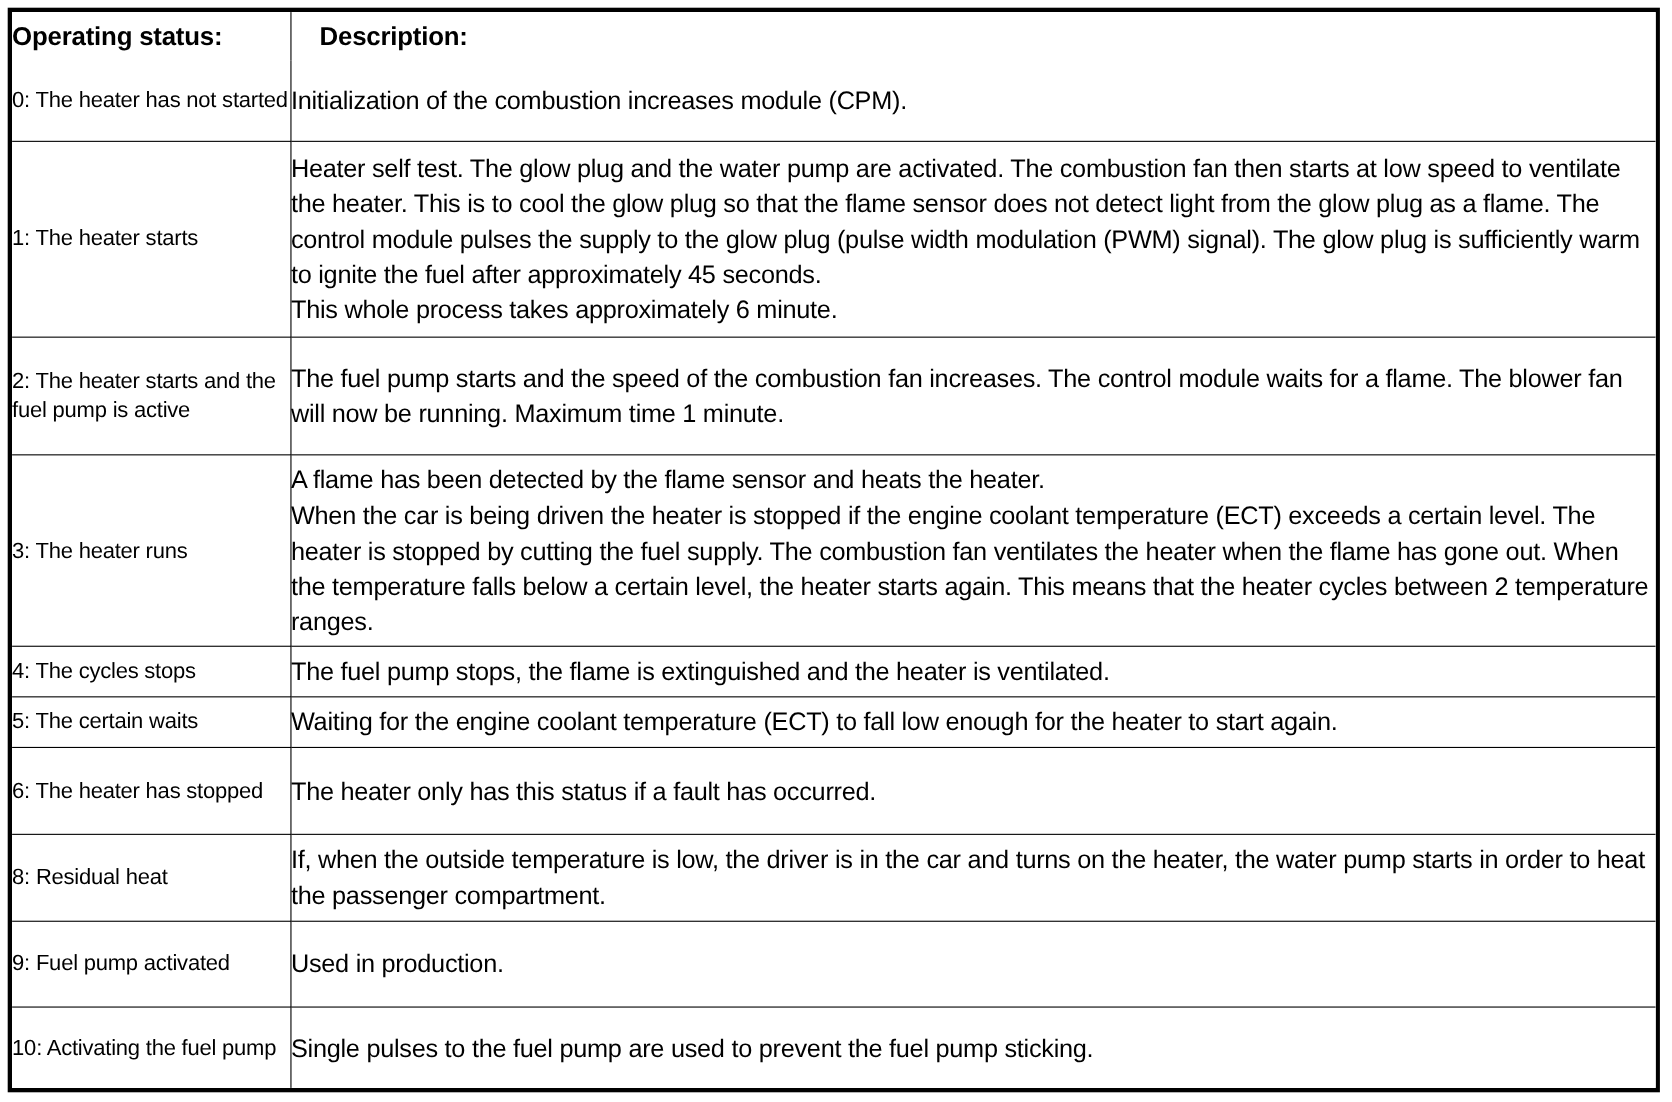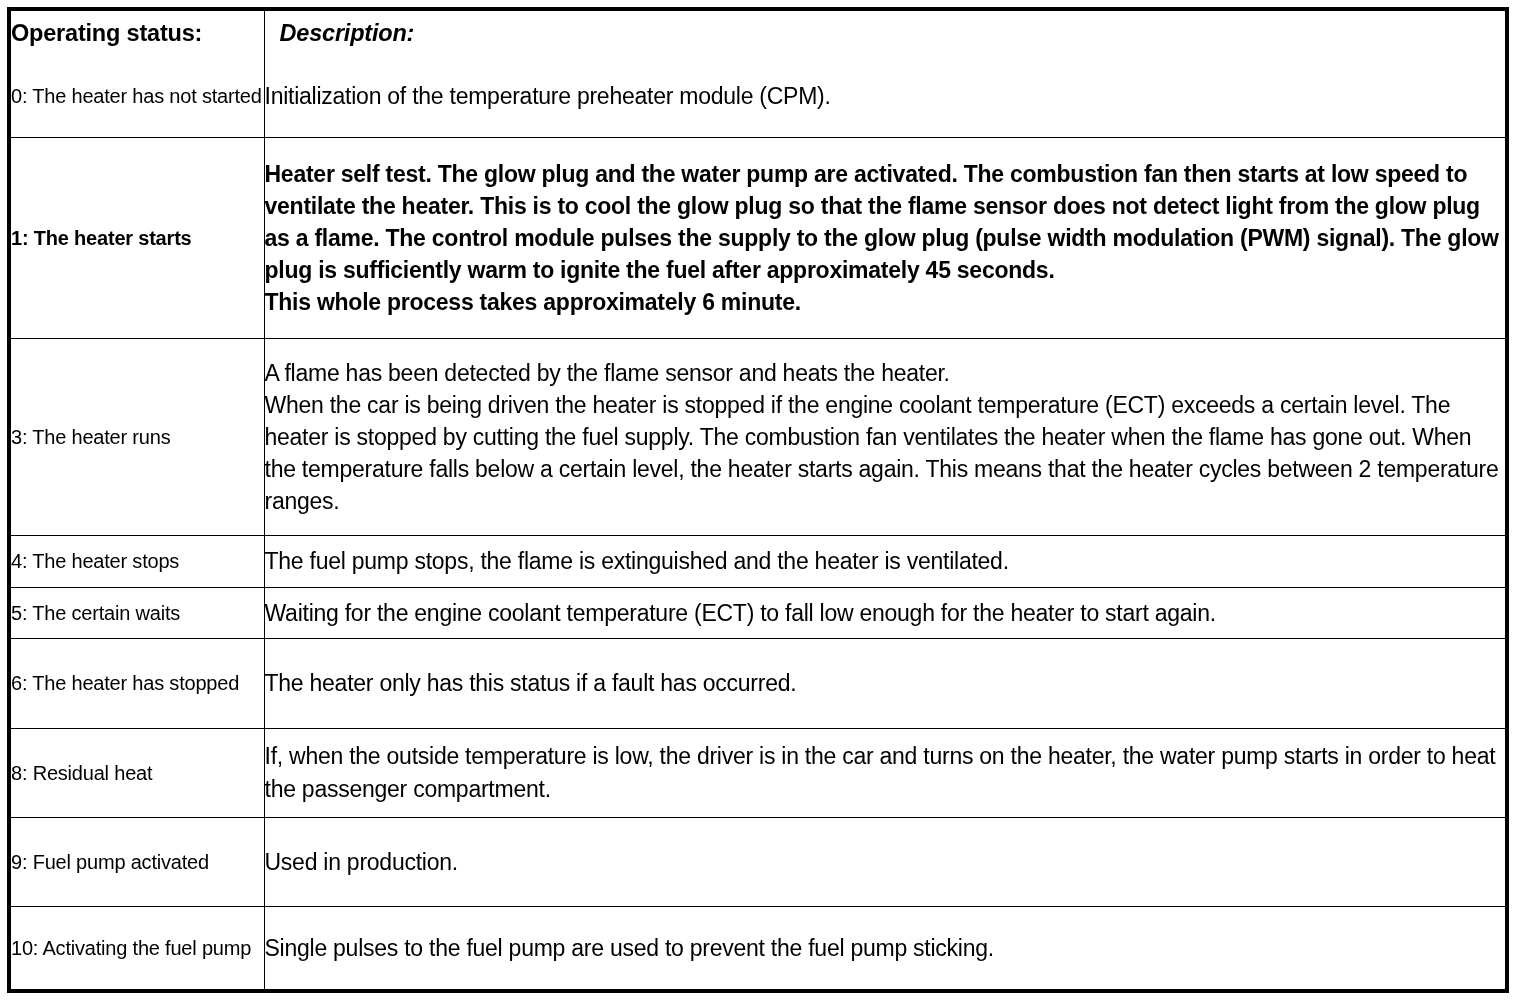--- a/index.html
+++ b/index.html
@@ -68,28 +68,28 @@
 
   .header-row th {
     height: 44px;
     font-weight: bold;
     font-size: 23.5px;
     text-align: left;
     vertical-align: middle;
     padding: 2px 6px 4px 8px;
     letter-spacing: -0.2px;
   }
-  .header-row th.header-desc { padding-left: 15px; font-style: italic; }
+  .header-row th.header-desc { padding-left: 26px; }
 
   .desc-line { display: block; white-space: normal; }
   .desc-line + .desc-line { margin-top: 0; }
 
   
   tr[data-row="0"]  .cell-status, tr[data-row="0"]  .cell-desc { height: 68px; }
-  tr[data-row="1"]  .cell-status, tr[data-row="1"]  .cell-desc { height: 166px; font-weight: bold; }
+  tr[data-row="1"]  .cell-status, tr[data-row="1"]  .cell-desc { height: 166px; }
   tr[data-row="2"]  .cell-status, tr[data-row="2"]  .cell-desc { height: 100px; }
   tr[data-row="3"]  .cell-status, tr[data-row="3"]  .cell-desc { height: 162px; }
   tr[data-row="4"]  .cell-status, tr[data-row="4"]  .cell-desc { height: 42px; }
   tr[data-row="5"]  .cell-status, tr[data-row="5"]  .cell-desc { height: 42px; }
   tr[data-row="6"]  .cell-status, tr[data-row="6"]  .cell-desc { height: 73px; }
   tr[data-row="7"]  .cell-status, tr[data-row="7"]  .cell-desc { height: 73px; }
   tr[data-row="8"]  .cell-status, tr[data-row="8"]  .cell-desc { height: 73px; }
   tr[data-row="9"]  .cell-status, tr[data-row="9"]  .cell-desc { height: 73px; }
   tr[data-row="10"] .cell-status, tr[data-row="10"] .cell-desc { height: 68px; }
 </style>
@@ -105,39 +105,45 @@
     <thead>
       <tr class="header-row">
         <th class="header-status">Operating status:</th>
         <th class="header-desc">Description:</th>
       </tr>
     </thead>
     <tbody id="table-body">
         <tr class="data-row" data-row="0">
           <td class="cell-status">0: The heater has not started</td>
           <td class="cell-desc">
-            <span class="desc-line">Initialization of the temperature preheater module (CPM).</span>
+            <span class="desc-line">Initialization of the combustion increases module (CPM).</span>
           </td>
         </tr>
         <tr class="data-row" data-row="1">
           <td class="cell-status">1: The heater starts</td>
           <td class="cell-desc">
             <span class="desc-line">Heater self test. The glow plug and the water pump are activated. The combustion fan then starts at low speed to ventilate the heater. This is to cool the glow plug so that the flame sensor does not detect light from the glow plug as a flame. The control module pulses the supply to the glow plug (pulse width modulation (PWM) signal). The glow plug is sufficiently warm to ignite the fuel after approximately 45 seconds.</span>
             <span class="desc-line">This whole process takes approximately 6 minute.</span>
+          </td>
+        </tr>
+        <tr class="data-row" data-row="2">
+          <td class="cell-status">2: The heater starts and the fuel pump is active</td>
+          <td class="cell-desc">
+            <span class="desc-line">The fuel pump starts and the speed of the combustion fan increases. The control module waits for a flame. The blower fan will now be running. Maximum time 1 minute.</span>
           </td>
         </tr>
         <tr class="data-row" data-row="3">
           <td class="cell-status">3: The heater runs</td>
           <td class="cell-desc">
             <span class="desc-line">A flame has been detected by the flame sensor and heats the heater.</span>
             <span class="desc-line">When the car is being driven the heater is stopped if the engine coolant temperature (ECT) exceeds a certain level. The heater is stopped by cutting the fuel supply. The combustion fan ventilates the heater when the flame has gone out. When the temperature falls below a certain level, the heater starts again. This means that the heater cycles between 2 temperature ranges.</span>
           </td>
         </tr>
         <tr class="data-row" data-row="4">
-          <td class="cell-status">4: The heater stops</td>
+          <td class="cell-status">4: The cycles stops</td>
           <td class="cell-desc">
             <span class="desc-line">The fuel pump stops, the flame is extinguished and the heater is ventilated.</span>
           </td>
         </tr>
         <tr class="data-row" data-row="5">
           <td class="cell-status">5: The certain waits</td>
           <td class="cell-desc">
             <span class="desc-line">Waiting for the engine coolant temperature (ECT) to fall low enough for the heater to start again.</span>
           </td>
         </tr>

